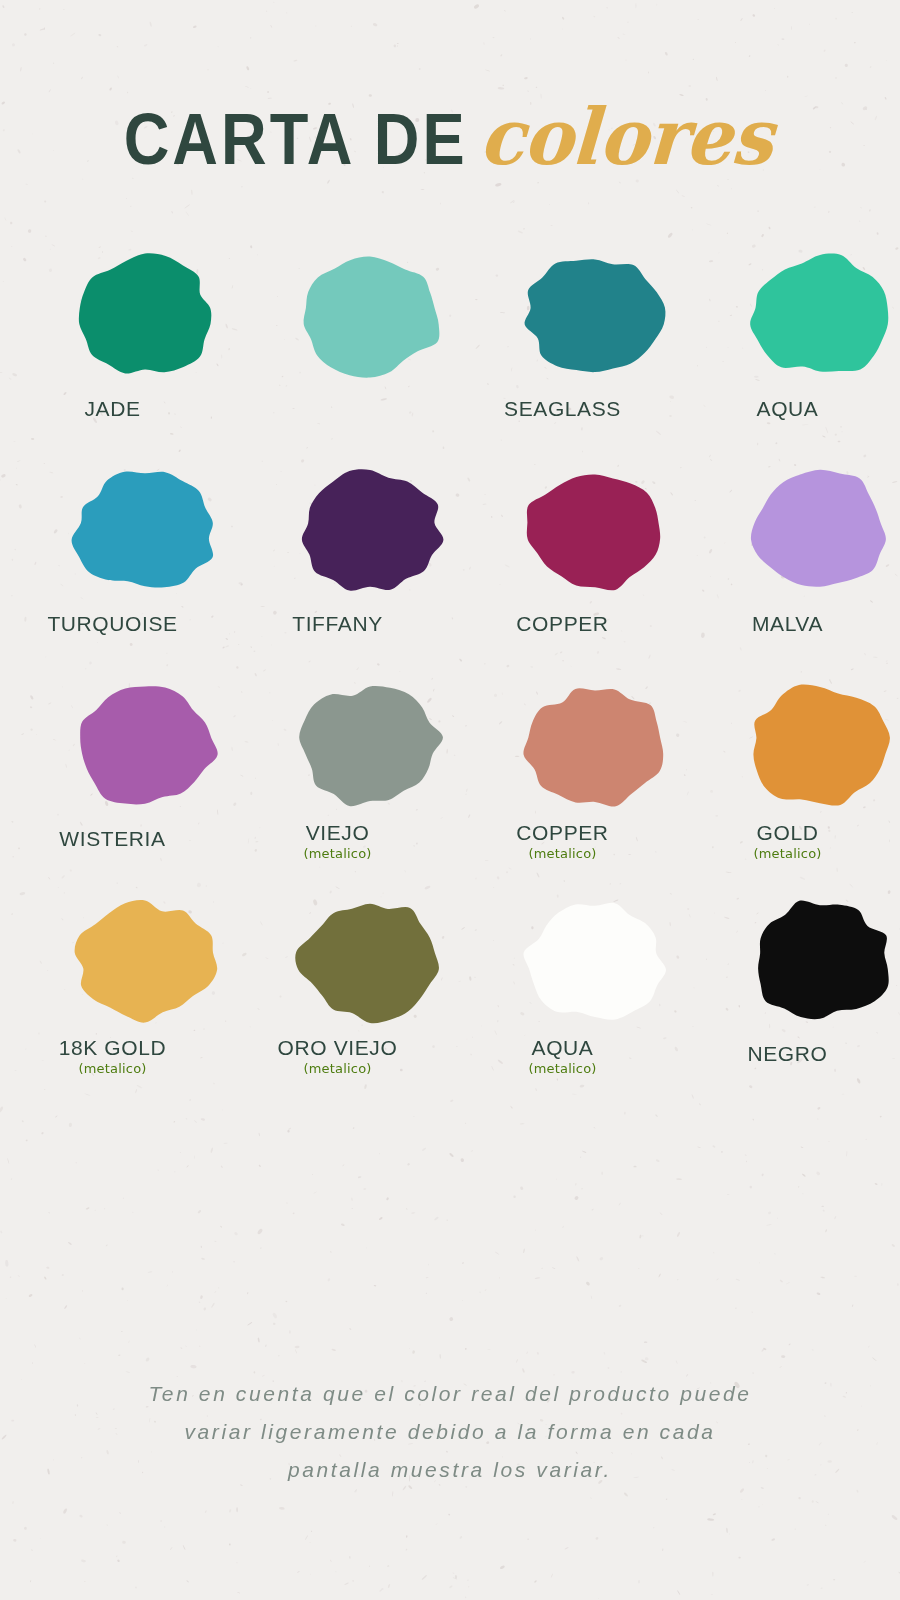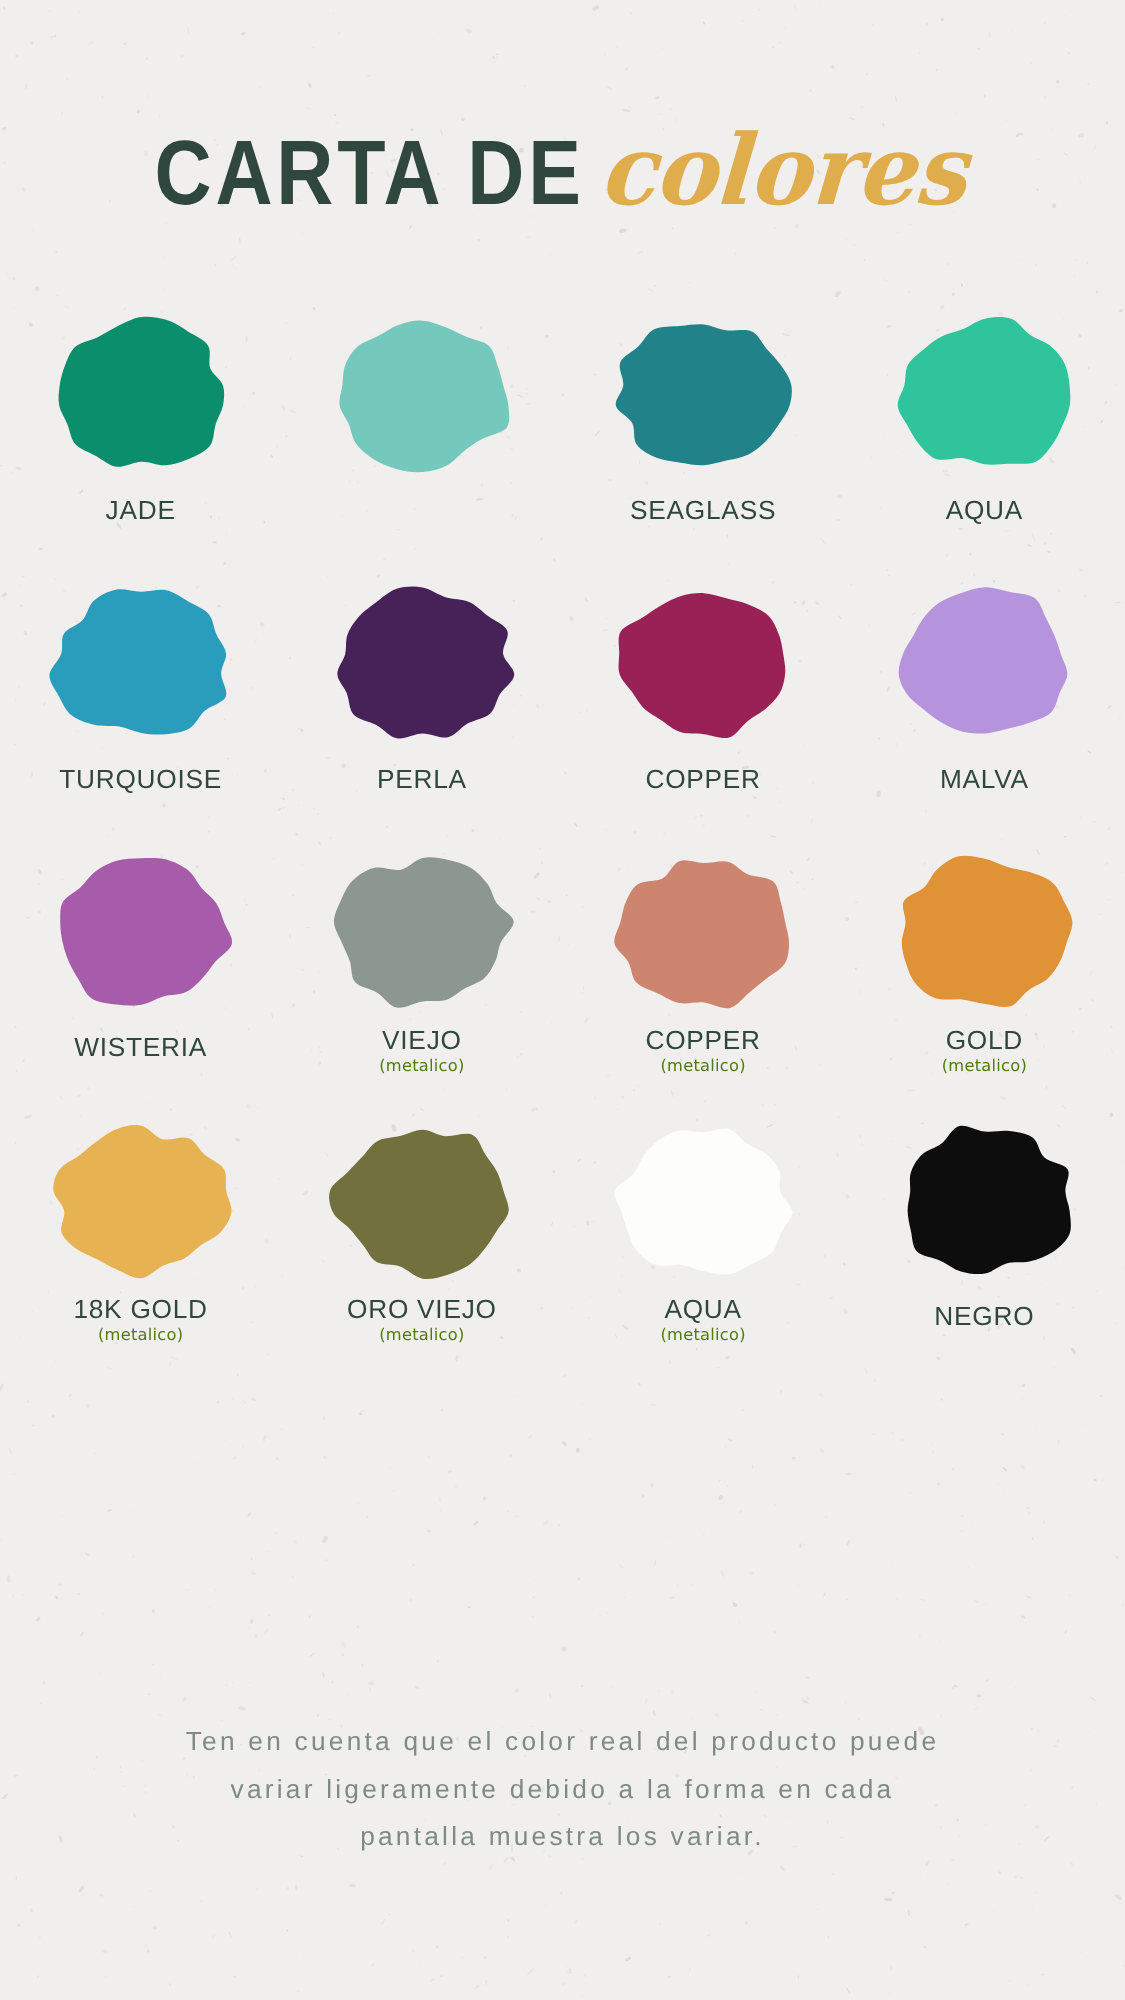--- a/index.html
+++ b/index.html
@@ -51,21 +51,21 @@
   .row{
     display:flex;
     width:900px;
     height:215px;
   }
   .cell{
     width:225px;
     position:relative;
     display:flex;
     flex-direction:column;
-    align-items:center;
+    align-items:flex-end;
   }
   .blob{
     width:160px;height:132px;
     display:block;
     margin-top:0px;
   }
   .blob svg{display:block;width:160px;height:132px;}
   .labels{
     position:absolute;
     top:140px;left:0;width:225px;
@@ -92,20 +92,21 @@
   .footer{
     position:absolute;
     top:1375px;left:45px;width:810px;
     text-align:center;
     font-family:"Liberation Sans", sans-serif;
     font-size:21px;
     letter-spacing:2.6px;
     line-height:38px;
     color:#7e8b85;
     font-weight:300;
+    font-style:italic;
   }
   .footer div{white-space:nowrap;}
 </style>
 </head>
 <body>
 
 <svg id="speckles" width="900" height="1600" aria-hidden="true" style="background: rgb(241, 239, 237);">
     <ellipse cx="646.6" cy="687.7" rx="0.64" ry="1.70" fill="#d9d2d0" opacity="0.56" transform="rotate(43 646.6 687.7)"></ellipse>
     <ellipse cx="698.1" cy="1388.5" rx="2.04" ry="0.32" fill="#d9d2d0" opacity="0.62" transform="rotate(149 698.1 1388.5)"></ellipse>
     <ellipse cx="500.6" cy="722.8" rx="2.12" ry="0.65" fill="#d9d2d0" opacity="0.58" transform="rotate(136 500.6 722.8)"></ellipse>
@@ -1565,21 +1566,21 @@
             <div class="sw-name">TURQUOISE</div>
           </div>
         </div>
         <div class="cell no-sub">
           <div class="blob">
             <svg viewBox="0 0 160 132">
               <path d="M 80.0 5.0 C 86.5 6.1, 92.1 10.8, 98.4 12.7 C 104.6 14.6, 111.7 14.0, 117.3 16.5 C 122.9 19.0, 127.0 23.6, 132.1 27.5 C 137.2 31.3, 145.8 34.5, 147.8 39.6 C 149.9 44.7, 143.6 52.2, 144.5 58.1 C 145.5 64.0, 153.9 69.7, 153.4 75.0 C 153.0 80.4, 145.2 85.0, 142.0 90.1 C 138.8 95.3, 138.4 102.0, 134.0 105.9 C 129.7 109.9, 121.7 110.7, 116.0 113.8 C 110.4 117.0, 106.3 123.5, 100.3 124.8 C 94.2 126.2, 86.8 121.7, 80.0 121.8 C 73.2 121.9, 65.6 126.8, 59.5 125.6 C 53.3 124.5, 48.9 118.1, 43.1 115.0 C 37.4 111.8, 28.9 110.9, 25.0 106.7 C 21.0 102.5, 21.6 95.0, 19.4 89.6 C 17.2 84.2, 12.1 79.6, 11.9 74.4 C 11.7 69.2, 16.7 63.7, 18.1 58.4 C 19.4 53.1, 18.2 47.6, 20.0 42.6 C 21.8 37.6, 25.2 32.6, 29.0 28.3 C 32.8 24.0, 37.9 20.5, 42.9 16.8 C 48.0 13.1, 53.2 8.0, 59.4 6.0 C 65.5 4.1, 73.5 3.8, 80.0 5.0 Z" fill="#472259"></path>
             </svg>
           </div>
           <div class="labels">
-            <div class="sw-name">PERLA</div>
+            <div class="sw-name">TIFFANY</div>
           </div>
         </div>
         <div class="cell no-sub">
           <div class="blob">
             <svg viewBox="0 0 160 132">
               <path d="M 80.0 9.5 C 86.1 9.8, 92.1 12.1, 98.0 13.6 C 104.0 15.2, 110.1 16.2, 115.7 18.6 C 121.4 20.9, 127.8 23.7, 131.9 27.7 C 135.9 31.7, 138.2 37.5, 140.1 42.6 C 142.1 47.7, 142.8 53.0, 143.6 58.2 C 144.4 63.4, 145.6 68.7, 145.1 74.0 C 144.6 79.2, 143.4 84.9, 140.7 89.6 C 138.0 94.4, 133.4 98.5, 129.1 102.3 C 124.7 106.0, 119.6 108.4, 114.8 112.1 C 110.0 115.9, 106.1 123.2, 100.3 124.9 C 94.5 126.6, 86.5 123.0, 80.0 122.3 C 73.5 121.6, 66.9 122.4, 61.2 120.6 C 55.5 118.7, 50.9 114.3, 46.0 111.1 C 41.1 107.9, 35.9 105.2, 32.0 101.5 C 28.1 97.7, 25.7 92.9, 22.5 88.4 C 19.3 83.9, 14.4 79.4, 12.7 74.3 C 11.0 69.1, 12.2 63.4, 12.4 57.7 C 12.5 52.0, 10.6 44.9, 13.6 40.1 C 16.6 35.4, 25.2 32.8, 30.5 29.4 C 35.7 26.0, 40.0 22.6, 45.1 19.7 C 50.3 16.8, 55.5 13.6, 61.4 11.9 C 67.2 10.2, 73.9 9.2, 80.0 9.5 Z" fill="#992155"></path>
             </svg>
           </div>
           <div class="labels">
             <div class="sw-name">COPPER</div>

